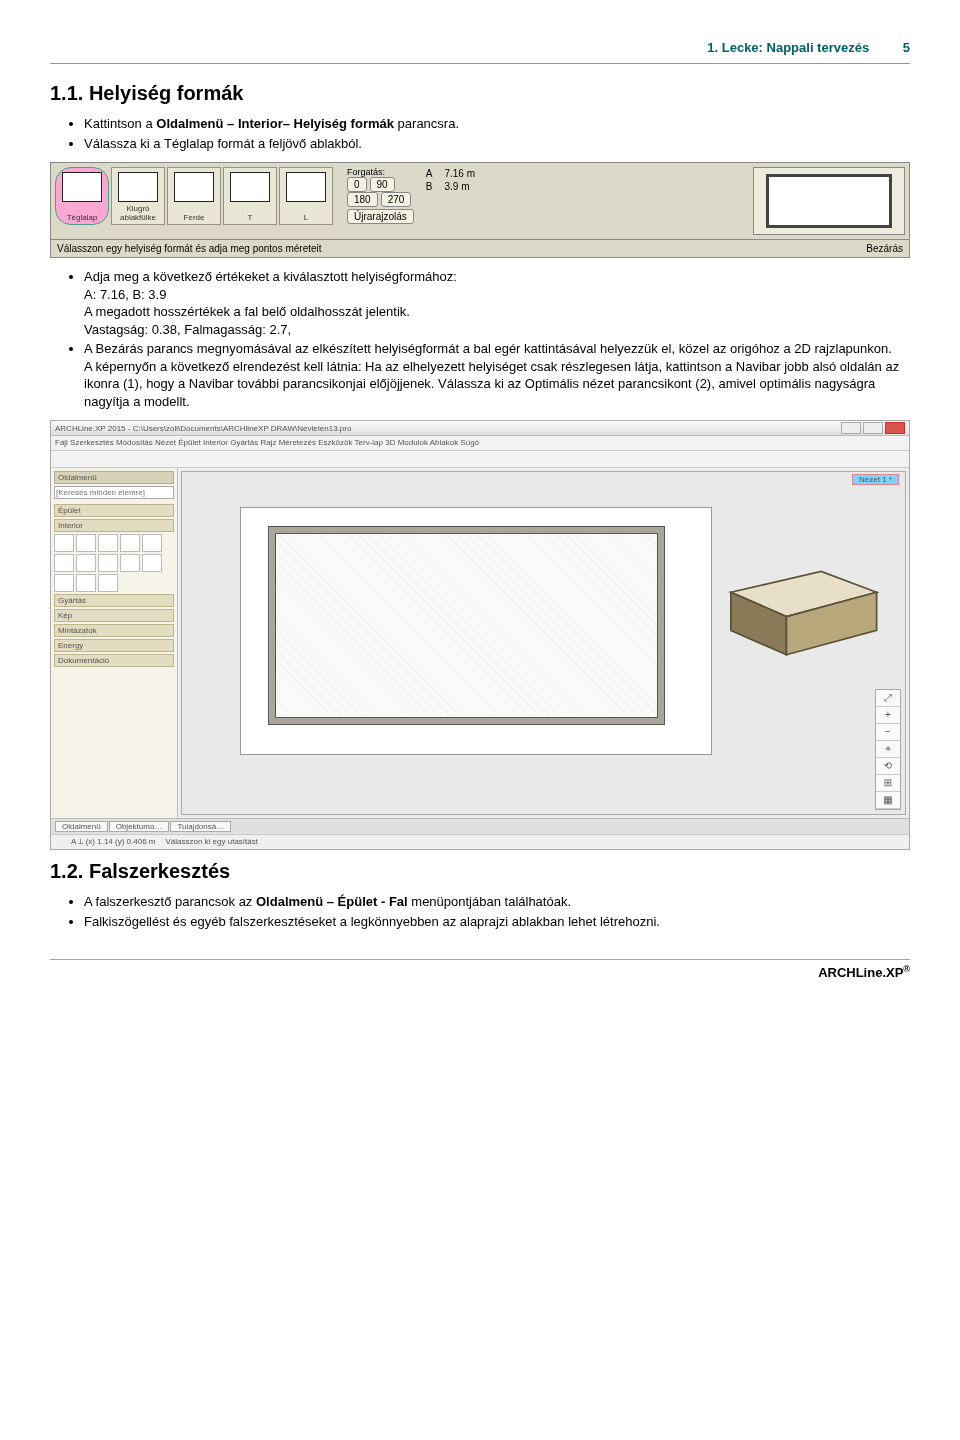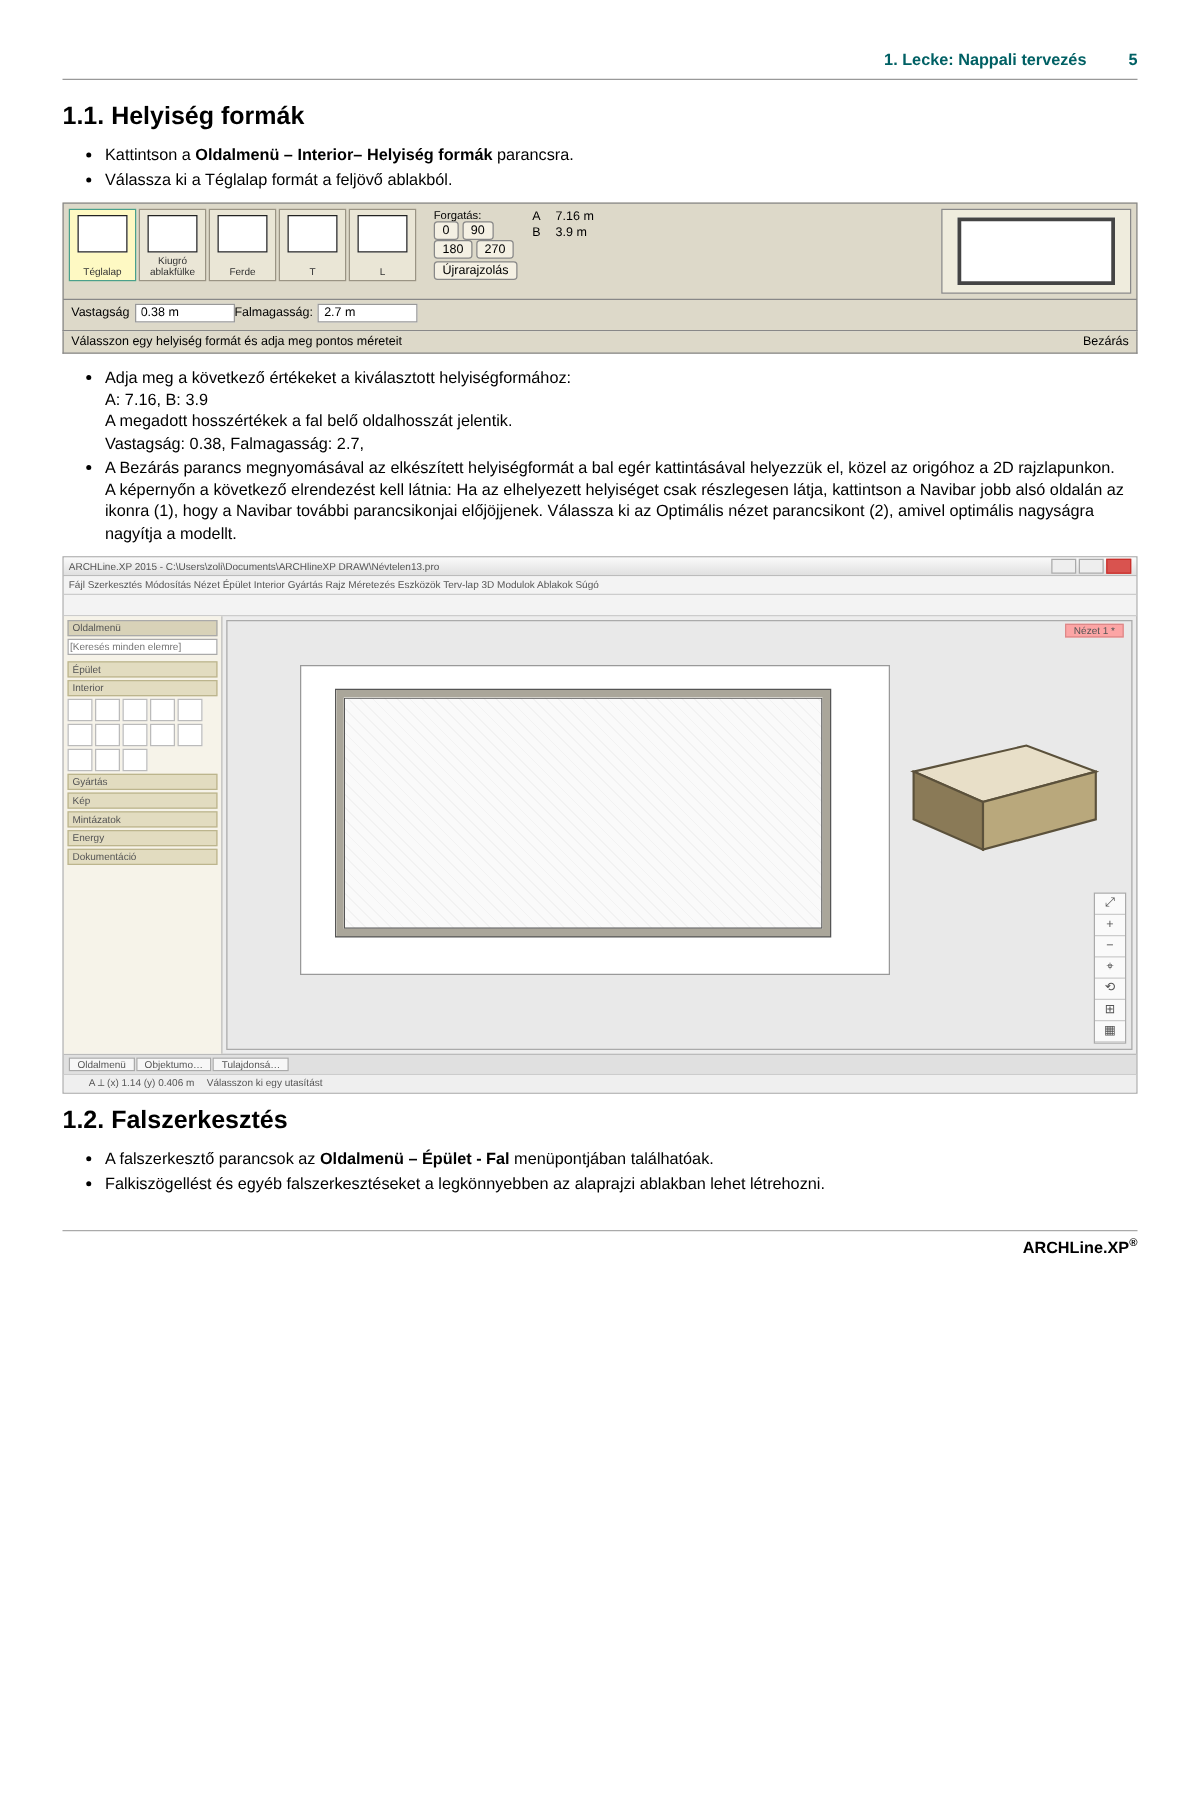--- a/index.html
+++ b/index.html
@@ -61,21 +61,21 @@
   }
   .fig1 .shape {
     width: 52px;
     height: 56px;
     border: 1px solid #9a9484;
     background: #eae6d6;
     position: relative;
     font-size: 8px;
     text-align: center;
   }
-  .fig1 .shape.active { background:#fef9c3; border-color:#4aa08c;}
+  .fig1 .shape.active { background:#f9a8d4; border-color:#4aa08c;border-radius:16px;}
   .fig1 .shape .ico {
     width: 38px; height: 28px; margin: 4px auto 0; border:1px solid #222; background:#fff; position:relative;
   }
   .fig1 .shape .lbl { position:absolute; bottom:2px; left:0; right:0; font-size:8px; color:#333;}
   .fig1 .mid {
     flex:1;
     display:flex;
     gap:6px;
     align-items:flex-start;
     padding-left:10px;
@@ -221,31 +221,20 @@
               <td>B</td>
               <td>3.9 m</td>
             </tr>
       </tbody>
         </table>
     </div>
     <div class="preview">
         <div class="rect"></div>
       </div>
   </div>
-  <div class="fig1-below">
-    <div class="pair">
-        <span>Vastagság</span>
-        <input value="0.38 m" style="">
-      </div>
-    <div class="pair">
-        <span>Falmagasság:</span>
-        <input value="2.7 m" style="">
-      </div>
-    <div style="flex:1"></div>
-  </div>
   <div class="fig1-msg">
     <span>Válasszon egy helyiség formát és adja meg pontos méreteit</span>
     <span class="close">Bezárás</span>
   </div>
 </div>
 
 <ul class="bullets">
   <li>
     <span>Adja meg a következő értékeket a kiválasztott helyiségformához:</span><br>
     <span>A: 7.16, B: 3.9</span><br>
@@ -290,21 +279,21 @@
           <span></span>
           <span></span>
       </div>
       <div class="cat">Gyártás</div>
       <div class="cat">Kép</div>
       <div class="cat">Mintázatok</div>
       <div class="cat">Energy</div>
       <div class="cat">Dokumentáció</div>
     </div>
     <div class="canvas">
-      <div style="position:absolute;right:6px;top:2px;border:1px solid #d88;background:#fca5a5;padding:0 6px;font-size:8px;">Nézet 1 *</div>
+      <div style="position:absolute;right:6px;top:2px;border:1px solid #d88;background:#7dd3fc;padding:0 6px;font-size:8px;">Nézet 1 *</div>
       <div class="roomplan">
           <div class="wall"></div>
         </div>
       <div class="room3d">
         <svg viewBox="0 0 100 70">
           <polygon points="8,30 60,18 92,30 40,44" fill="#e8dfc8" stroke="#5b513b"></polygon>
           <polygon points="8,30 8,52 40,66 40,44" fill="#8a7a57" stroke="#5b513b"></polygon>
           <polygon points="40,44 40,66 92,52 92,30" fill="#b9a87c" stroke="#5b513b"></polygon>
         </svg>
       </div>

